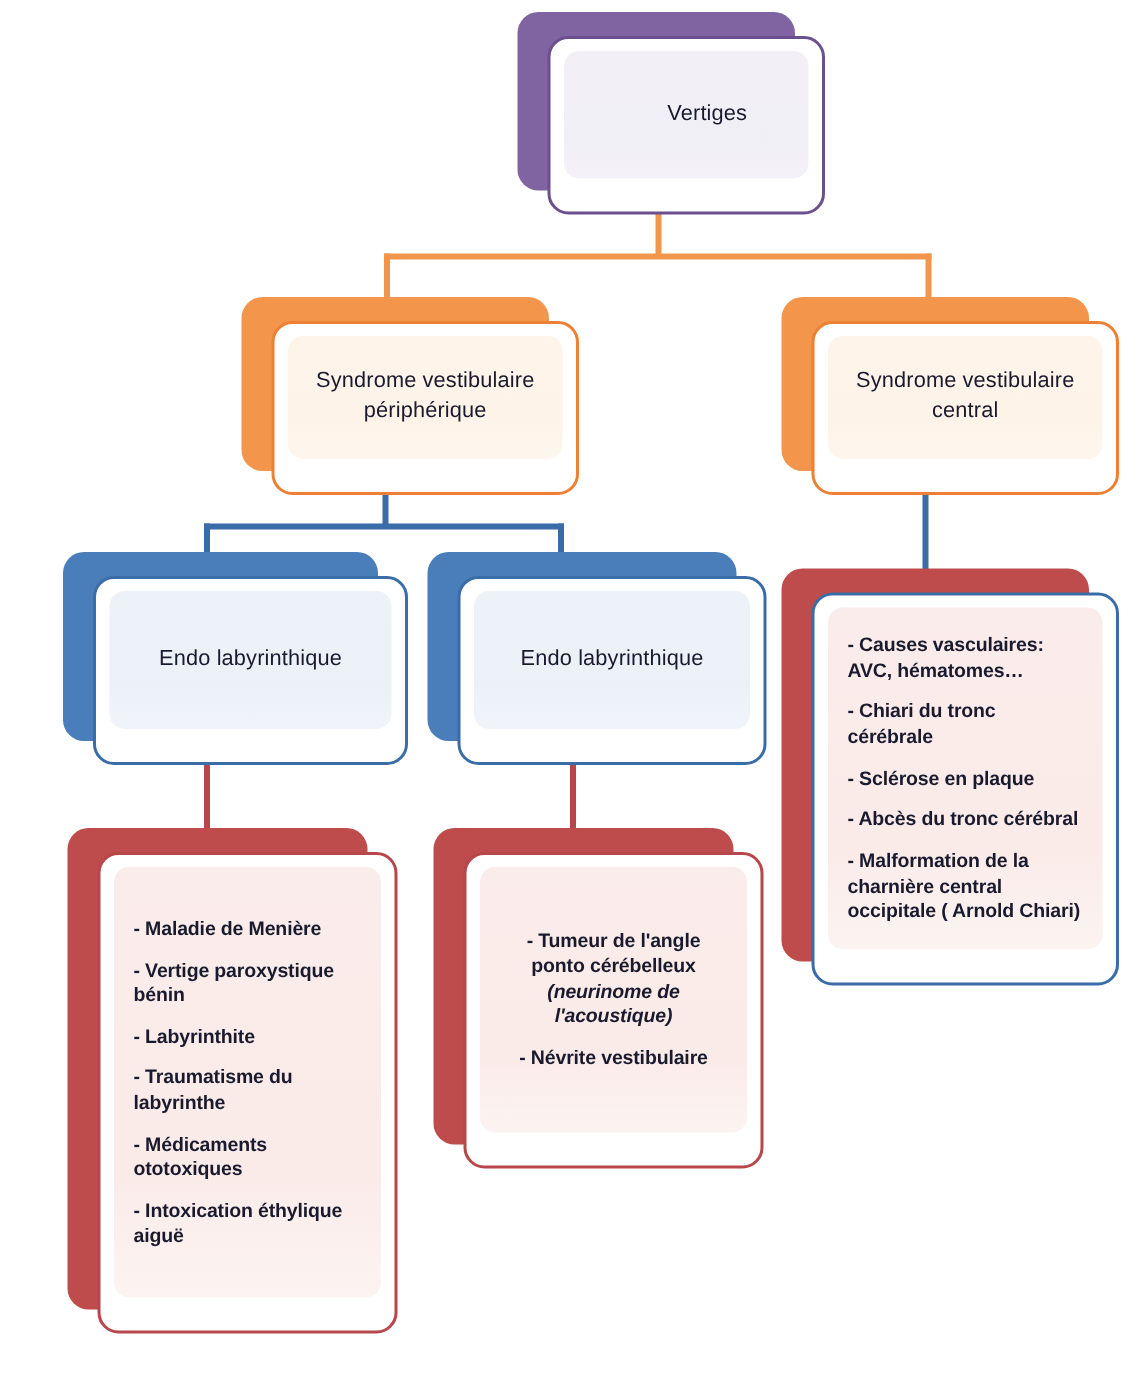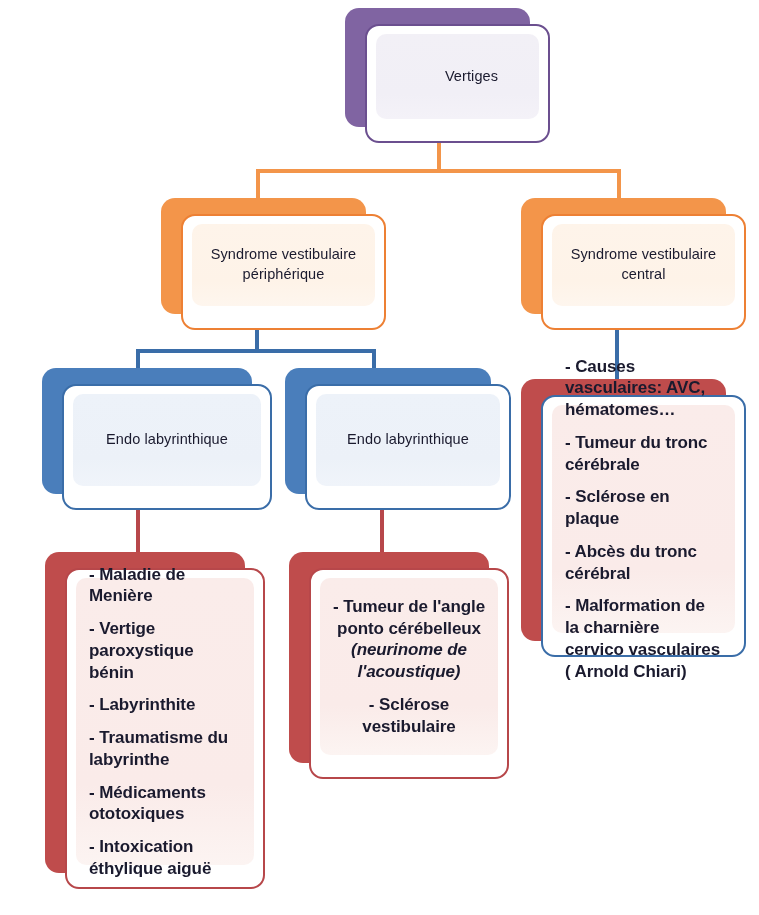--- a/index.html
+++ b/index.html
@@ -69,21 +69,21 @@
     font-weight: 400;
     letter-spacing: 0.1px;
     padding: 0 10px;
   }
 
   
   .list {
     padding: 0 13px;
   }
   .list .li {
-    font-size: 17px;
+    font-size: 13px;
     line-height: 1.28;
     font-weight: bold;
     margin-bottom: 11px;
     letter-spacing: -0.1px;
   }
   .list .li:last-child {
     margin-bottom: 0;
   }
   .list .li i {
     font-style: italic;
@@ -189,31 +189,31 @@
         <div class="li">- Intoxication éthylique aiguë</div>
       </div>
     </div>
   </div>
 
   <div class="node red" style="left:289px; top:552px; width:220px; height:227px;text-align:center;">
     <div class="shadow" style="width:200px; height:211px;"></div>
     <div class="card" style="left:20px; top:16px; width:200px; height:211px;">
       <div class="inner list">
         <div class="li"><span>- Tumeur de l'angle ponto cérébelleux </span><i>(neurinome de l'acoustique)</i></div>
-        <div class="li">- Sclérose vestibulaire</div>
+        <div class="li">- Névrite vestibulaire</div>
       </div>
     </div>
   </div>
 
   <div class="node redblue" style="left:521px; top:379px; width:225px; height:278px;">
     <div class="shadow" style="width:205px; height:262px;"></div>
     <div class="card" style="left:20px; top:16px; width:205px; height:262px;">
       <div class="inner list">
         <div class="li">- Causes vasculaires: AVC, hématomes…</div>
-        <div class="li">- Tumeur du tronc cérébrale</div>
+        <div class="li">- Chiari du tronc cérébrale</div>
         <div class="li">- Sclérose en plaque</div>
         <div class="li">- Abcès du tronc cérébral</div>
-        <div class="li">- Malformation de la charnière cervico vasculaires ( Arnold Chiari)</div>
+        <div class="li">- Malformation de la charnière central occipitale ( Arnold Chiari)</div>
       </div>
     </div>
   </div>
 
 </div>
 
 </body></html>

